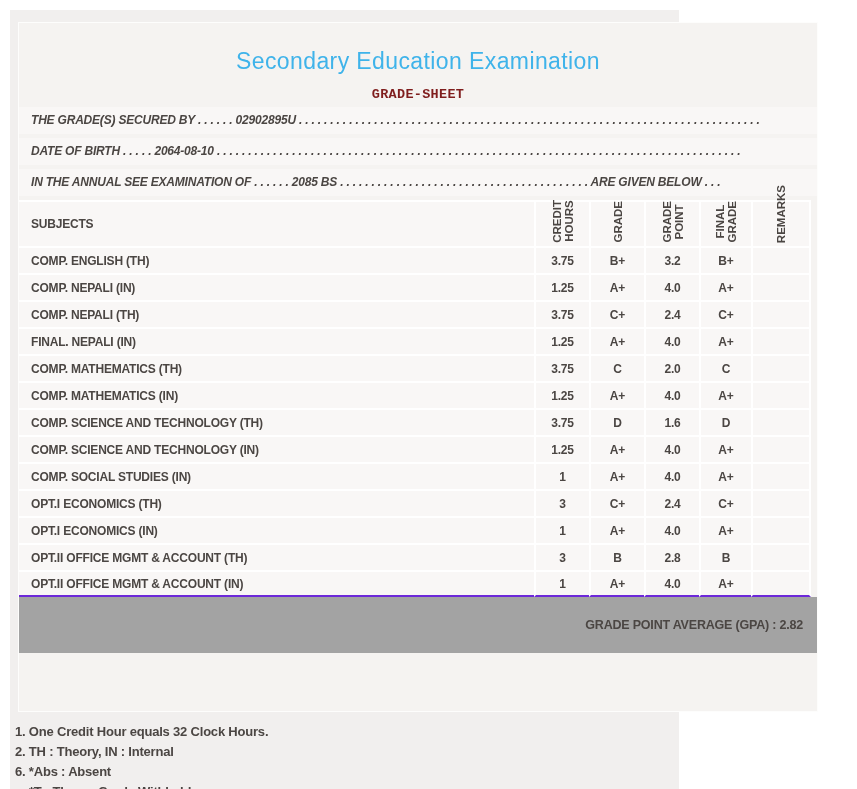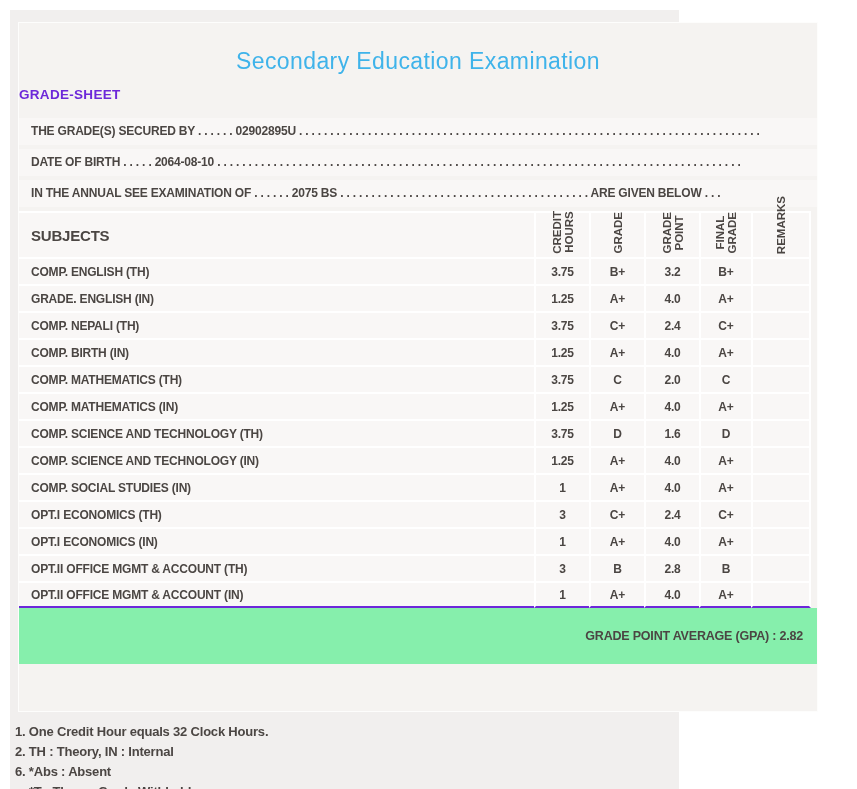--- a/index.html
+++ b/index.html
@@ -4,65 +4,65 @@
 <style>
   * { margin:0; padding:0; box-sizing:border-box; }
   html,body { width:857px; height:789px; overflow:hidden; background:#ffffff;
               font-family:"Liberation Sans", sans-serif; }
   .panel { position:absolute; left:10px; top:10px; width:669px; height:779px;
            background:#f1efee; }
   .card { position:absolute; left:8px; top:12px; width:800px; height:690px;
           background:#f5f3f1; border:1px solid #fdfdfc; }
   .title { margin-top:24px; text-align:center; color:#3fb3ea;
            font-size:23px; line-height:28px; font-weight:400; letter-spacing:0.4px; }
-  .subtitle { margin-top:12px; text-align:left; color:#6d28d9;
-              font-size:13.5px; line-height:16px; font-weight:700; letter-spacing:0.3px; }
-  .info { margin-top:15px; }
+  .subtitle { margin-top:12px; text-align:center; color:#7f1d1d;
+              font-size:13.5px; line-height:16px; font-weight:700; letter-spacing:0.3px;font-family:Liberation Mono, monospace; }
+  .info { margin-top:4px;font-style:italic; }
   .info-line { height:27px; line-height:27px; margin-bottom:4px; background:#f9f7f6;
                color:#4b4643; font-size:12px; font-weight:700; letter-spacing:-0.2px;
                padding:0 70px 0 12px; white-space:nowrap; overflow:hidden; }
   .table-wrap { padding-right:6px; }
   table.grades { width:100%; border-collapse:separate; border-spacing:0; table-layout:fixed;
                  color:#4b4643; font-size:12px; font-weight:700; letter-spacing:-0.2px; }
   col.c-subj { width:auto; }
   col.c-credit { width:55px; } col.c-grade { width:55px; } col.c-point { width:55px; }
   col.c-final { width:52px; } col.c-rem { width:60px; }
   td, th { background:#f9f7f6; border-top:2px solid #ffffff; height:27px;
            text-align:center; vertical-align:middle; font-weight:700; padding:0; }
   td.subj { text-align:left; padding-left:12px; }
   .bl { border-left:2px solid #ffffff; }
   .br { border-right:2px solid #ffffff; }
   tr.last td { border-bottom:2px solid #6d28d9; }
   .hcell { position:relative; height:44px; }
-  .hsubj { display:flex; align-items:center; padding-left:12px; font-size:15px; }
+  .hsubj { display:flex; align-items:center; padding-left:12px; font-size:12px; }
   .vhead { position:absolute; bottom:3px; left:50%;
            transform:translateX(-50%) rotate(180deg);
            writing-mode:vertical-rl; white-space:pre-line;
            font-size:11.5px; line-height:12.5px; letter-spacing:0; }
-  .gpa-row { height:56px; background:#86efac; display:flex; align-items:center;
+  .gpa-row { height:56px; background:#a3a3a3; display:flex; align-items:center;
              justify-content:flex-end; padding-right:14px; color:#4b4643;
              font-size:12.5px; font-weight:700; letter-spacing:-0.2px; }
   .notes { position:absolute; left:5px; top:712px; width:790px; color:#4b4643;
            font-size:13px; font-weight:700; letter-spacing:-0.2px; }
   .note-line { line-height:20px; white-space:nowrap; }
   .note-line.indented { padding-left:14px; }
 </style>
 </head>
 <body>
 
 <div class="panel">
   <div class="card">
 
     <div class="title">Secondary Education Examination</div>
     <div class="subtitle">GRADE-SHEET</div>
 
     <div class="info">
       <div class="info-line">THE GRADE(S) SECURED BY . . . . . . 02902895U . . . . . . . . . . . . . . . . . . . . . . . . . . . . . . . . . . . . . . . . . . . . . . . . . . . . . . . . . . . . . . . . . . . . . . . . . .</div>
       <div class="info-line">DATE OF BIRTH . . . . . 2064-08-10 . . . . . . . . . . . . . . . . . . . . . . . . . . . . . . . . . . . . . . . . . . . . . . . . . . . . . . . . . . . . . . . . . . . . . . . . . . . . . . . . . . . .</div>
-      <div class="info-line">IN THE ANNUAL SEE EXAMINATION OF . . . . . . 2075 BS . . . . . . . . . . . . . . . . . . . . . . . . . . . . . . . . . . . . . . . . ARE GIVEN BELOW . . .</div>
+      <div class="info-line">IN THE ANNUAL SEE EXAMINATION OF . . . . . . 2085 BS . . . . . . . . . . . . . . . . . . . . . . . . . . . . . . . . . . . . . . . . ARE GIVEN BELOW . . .</div>
     </div>
 
     <div class="table-wrap">
       <table class="grades">
         <colgroup>
           <col class="c-subj">
             <col class="c-credit">
             <col class="c-grade">
           <col class="c-point">
             <col class="c-final">
@@ -108,37 +108,37 @@
         <tbody>
           <tr>
             <td class="subj">COMP. ENGLISH (TH)</td>
             <td class="bl">3.75</td>
             <td class="bl">B+</td>
             <td class="bl">3.2</td>
             <td class="bl">B+</td>
             <td class="bl br"></td>
           </tr>
           <tr>
-            <td class="subj">GRADE. ENGLISH (IN)</td>
+            <td class="subj">COMP. NEPALI (IN)</td>
             <td class="bl">1.25</td>
             <td class="bl">A+</td>
             <td class="bl">4.0</td>
             <td class="bl">A+</td>
             <td class="bl br"></td>
           </tr>
           <tr>
             <td class="subj">COMP. NEPALI (TH)</td>
             <td class="bl">3.75</td>
             <td class="bl">C+</td>
             <td class="bl">2.4</td>
             <td class="bl">C+</td>
             <td class="bl br"></td>
           </tr>
           <tr>
-            <td class="subj">COMP. BIRTH (IN)</td>
+            <td class="subj">FINAL. NEPALI (IN)</td>
             <td class="bl">1.25</td>
             <td class="bl">A+</td>
             <td class="bl">4.0</td>
             <td class="bl">A+</td>
             <td class="bl br"></td>
           </tr>
           <tr>
             <td class="subj">COMP. MATHEMATICS (TH)</td>
             <td class="bl">3.75</td>
             <td class="bl">C</td>

